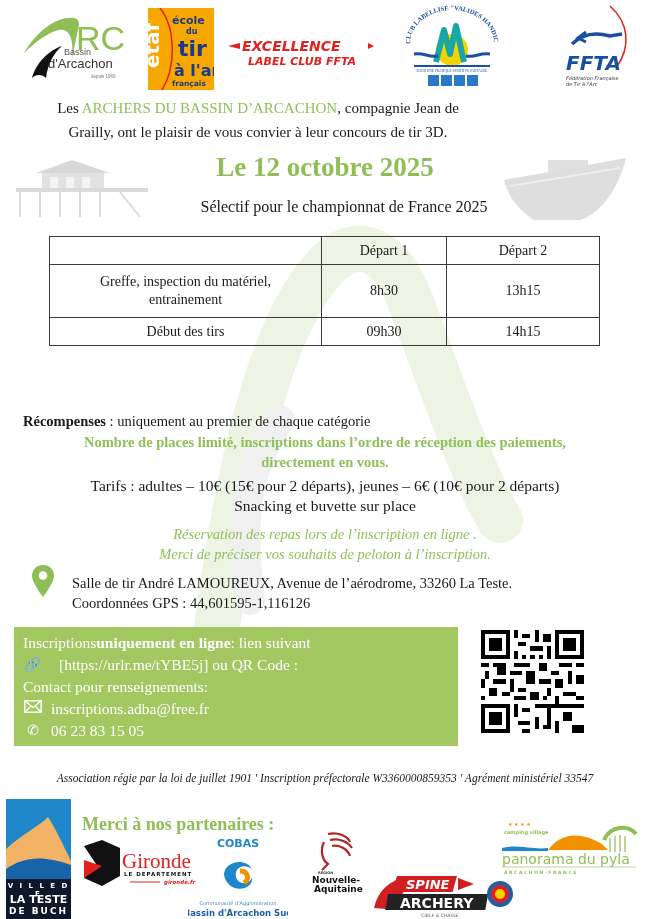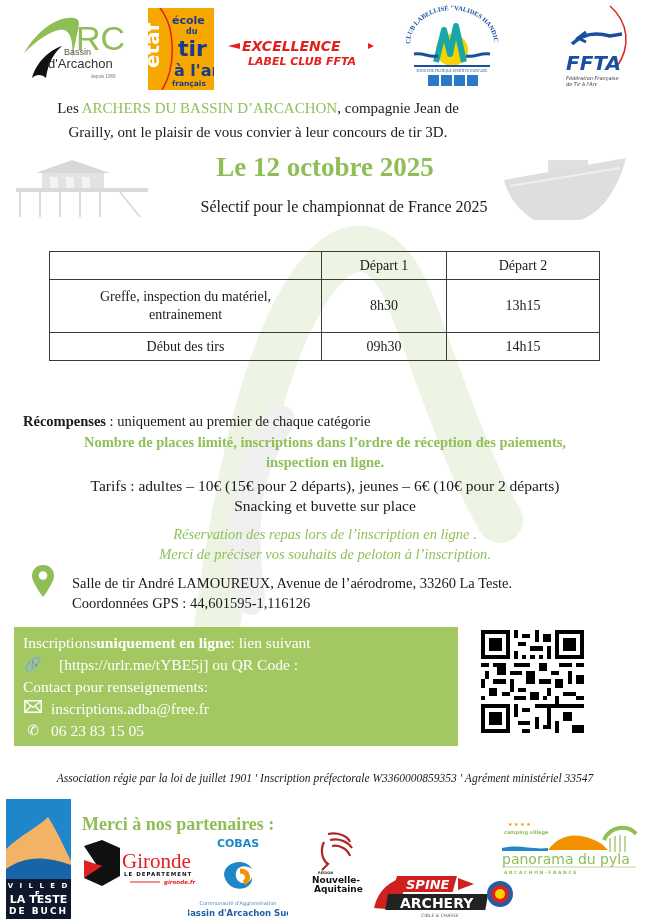--- a/index.html
+++ b/index.html
@@ -14,21 +14,21 @@
   
   .logo-row { position: absolute; top: 0; left: 0; width: 650px; height: 95px; }
   .logo { position: absolute; }
 
   .intro { position: absolute; top: 96px; left: 0; width: 516px; text-align: center; font-size: 15px; line-height: 24px; }
   .intro .green { color: #8fc05a; }
 
   .date-title { position: absolute; top: 152px; left: 0; width: 650px; text-align: center; font-size: 27px; font-weight: bold; color: #8fbd56; }
   .subtitle { position: absolute; top: 198px; left: 0; width: 650px; text-align: center; font-size: 16px; padding-left: 38px; }
 
-  table.schedule { position: absolute; top: 251px; left: 49px; width: 551px; border-collapse: collapse; font-size: 14px; background: transparent; }
+  table.schedule { position: absolute; top: 236px; left: 49px; width: 551px; border-collapse: collapse; font-size: 14px; background: transparent; }
   table.schedule td, table.schedule th { border: 1px solid #3a3a3a; text-align: center; font-weight: normal; vertical-align: middle; }
   table.schedule th { height: 28px; }
   table.schedule td.c0 { width: 272px; line-height: 18px; }
   table.schedule td.c1, table.schedule th.c1 { width: 125px; }
   table.schedule tr.r-tall td { height: 53px; }
   table.schedule tr.r td { height: 28px; }
 
   .rewards { position: absolute; top: 413px; left: 23px; font-size: 14.5px; }
   .rewards b { font-weight: bold; }
   .limited { position: absolute; top: 432px; left: 0; width: 650px; text-align: center; font-size: 14.5px; line-height: 20px; color: #8fc05a; font-weight: bold; }
@@ -178,21 +178,21 @@
     <td class="c0">Début des tirs</td>
     <td class="c1">09h30</td>
     <td>14h15</td>
   </tr>
 </tbody>
   </table>
 
 <div class="rewards"><b>Récompenses</b><span> : uniquement au premier de chaque catégorie</span></div>
 <div class="limited">
   <div>Nombre de places limité, inscriptions dans l’ordre de réception des paiements,</div>
-  <div>inspection en ligne.</div>
+  <div>directement en vous.</div>
 </div>
 <div class="tarifs">
   <div>Tarifs : adultes – 10€ (15€ pour 2 départs), jeunes – 6€ (10€ pour 2 départs)</div>
   <div>Snacking et buvette sur place</div>
 </div>
 <div class="resa">
   <div>Réservation des repas lors de l’inscription en ligne .</div>
   <div>Merci de préciser vos souhaits de peloton à l’inscription.</div>
 </div>
 

